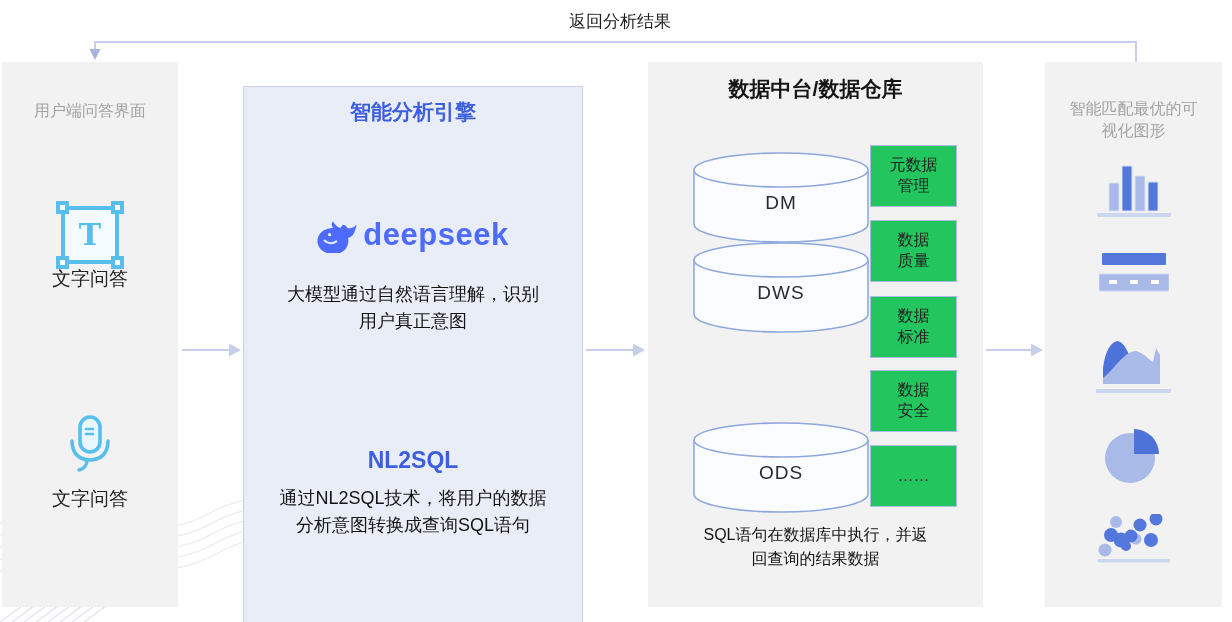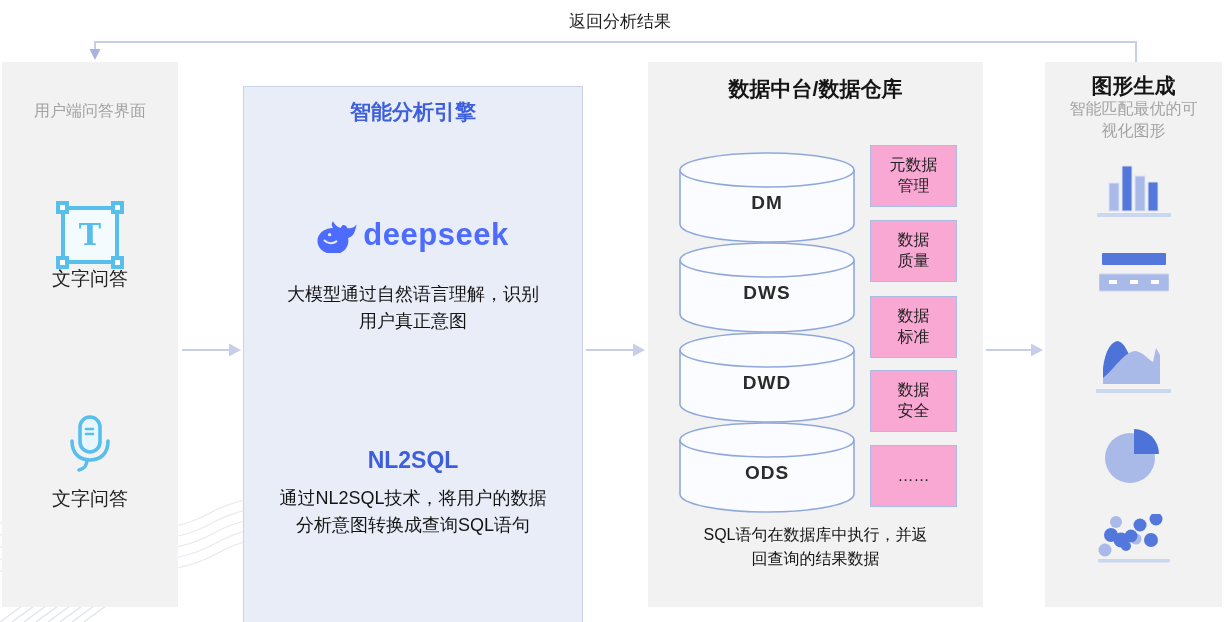--- a/index.html
+++ b/index.html
@@ -22,23 +22,23 @@
   .tf-h{position:absolute;width:13px;height:13px;background:#ffffff;border:4px solid #58BEEC;box-sizing:border-box;}
   .tf-h.tl{left:-9px;top:-9px}.tf-h.tr{right:-9px;top:-9px}.tf-h.bl{left:-9px;bottom:-9px}.tf-h.br{right:-9px;bottom:-9px}
   .tf-t{font-family:"DejaVu Serif","Liberation Serif",serif;font-size:30px;font-weight:bold;color:#58BEEC;line-height:1;}
   .mic-icon{position:absolute;left:50%;transform:translateX(-50%);}
   
   .logo-row{position:absolute;left:0;width:100%;display:flex;align-items:center;justify-content:center;gap:4px;}
   .logo-text{font-size:31px;font-weight:bold;color:#4D6BFE;letter-spacing:.5px;}
   .body-text{position:absolute;left:0;width:100%;text-align:center;font-size:18px;color:#141414;line-height:1.5;}
   .nl2sql{position:absolute;left:0;width:100%;text-align:center;font-size:23px;font-weight:bold;color:#3D5FDE;}
   
-  .cyl{position:absolute;left:30px;width:178px;height:96px;font-weight:bold;}
+  .cyl{position:absolute;left:44px;width:178px;height:96px;}
   .cyl-label{position:absolute;top:42px;left:0;width:100%;text-align:center;font-size:19px;color:#2b2b2b;letter-spacing:1px;}
-  .gov-box{position:absolute;left:222px;width:87px;height:62px;background:#f9a8d4;border:1px solid #A9BCE4;
+  .gov-box{position:absolute;left:222px;width:87px;height:62px;background:#22c55e;border:1px solid #A9BCE4;
            box-sizing:border-box;display:flex;align-items:center;justify-content:center;text-align:center;
            font-size:16px;color:#222;line-height:1.3;}
   
   .chart-ic{position:absolute;left:50%;transform:translateX(-50%);}
   
   .flow-svg{position:absolute;left:0;top:0;z-index:2;pointer-events:none;}
   .waves{position:absolute;left:0;top:408px;z-index:0;pointer-events:none;}
   .return-label{position:absolute;top:10px;left:50%;transform:translateX(-50%);font-size:17px;color:#1c1c1c;z-index:3;}
 </style>
 </head>
@@ -119,27 +119,20 @@
       </svg>
       <div class="cyl-label">DM</div>
     </div>
     <div class="cyl" style="top:178px">
       <svg width="178" height="96" viewBox="0 0 178 96">
         <path d="M2 20 L2 74 A87 18 0 0 0 176 74 L176 20" fill="#FBFCFF" stroke="#8FA8DC" stroke-width="1.6"></path>
         <ellipse cx="89" cy="20" rx="87" ry="17" fill="#FBFCFF" stroke="#8FA8DC" stroke-width="1.6"></ellipse>
       </svg>
       <div class="cyl-label">DWS</div>
     </div>
-    <div class="cyl" style="top:268px">
-      <svg width="178" height="96" viewBox="0 0 178 96">
-        <path d="M2 20 L2 74 A87 18 0 0 0 176 74 L176 20" fill="#FBFCFF" stroke="#8FA8DC" stroke-width="1.6"></path>
-        <ellipse cx="89" cy="20" rx="87" ry="17" fill="#FBFCFF" stroke="#8FA8DC" stroke-width="1.6"></ellipse>
-      </svg>
-      <div class="cyl-label">DWD</div>
-    </div>
     <div class="cyl" style="top:358px">
       <svg width="178" height="96" viewBox="0 0 178 96">
         <path d="M2 20 L2 74 A87 18 0 0 0 176 74 L176 20" fill="#FBFCFF" stroke="#8FA8DC" stroke-width="1.6"></path>
         <ellipse cx="89" cy="20" rx="87" ry="17" fill="#FBFCFF" stroke="#8FA8DC" stroke-width="1.6"></ellipse>
       </svg>
       <div class="cyl-label">ODS</div>
     </div>
 
     <div class="gov-box preline" style="top:83px">元数据
 管理</div>
@@ -149,21 +142,20 @@
 标准</div>
     <div class="gov-box preline" style="top:308px">数据
 安全</div>
     <div class="gov-box preline" style="top:383px">……</div>
 
     <div class="body-text preline" style="top:461px;font-size:16px">SQL语句在数据库中执行，并返
 回查询的结果数据</div>
   </div>
 
   <div class="panel panel-charts">
-    <div class="p-title" style="top:10px">图形生成</div>
     <div class="p-sub preline" style="top:36px">智能匹配最优的可
 视化图形</div>
 
     <svg class="chart-ic" style="top:101px" width="76" height="56" viewBox="0 0 76 56">
       <rect x="13" y="20" width="10" height="28" fill="#A9BAE8" stroke="#D9E1F4"></rect>
       <rect x="26" y="3" width="10" height="45" fill="#5377DB" stroke="#D9E1F4"></rect>
       <rect x="39" y="13" width="10" height="35" fill="#A9BAE8" stroke="#D9E1F4"></rect>
       <rect x="52" y="19" width="10" height="29" fill="#5377DB" stroke="#D9E1F4"></rect>
       <rect x="1" y="50" width="74" height="4" rx="1" fill="#CBD6EF"></rect>
     </svg>

